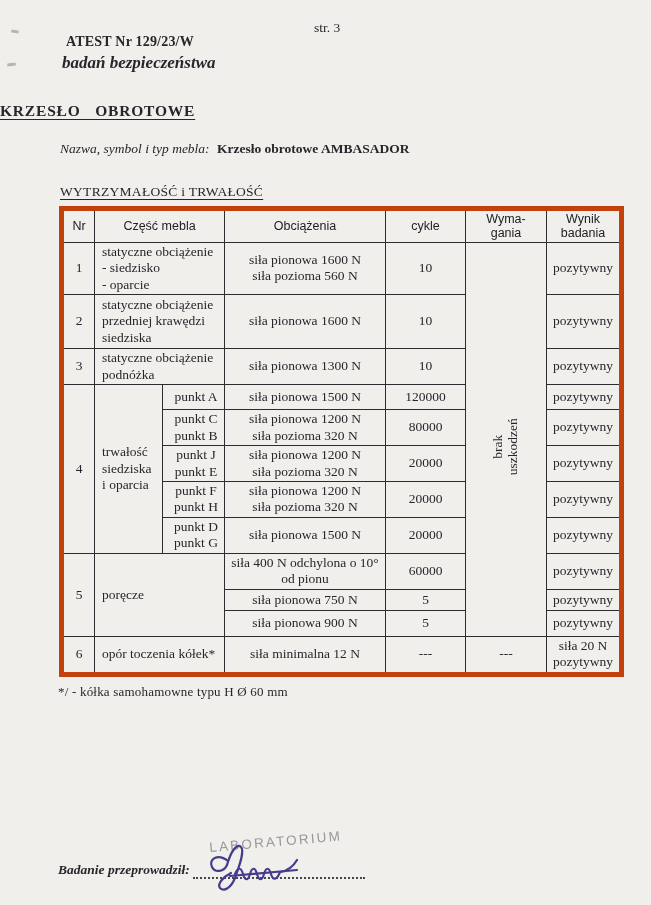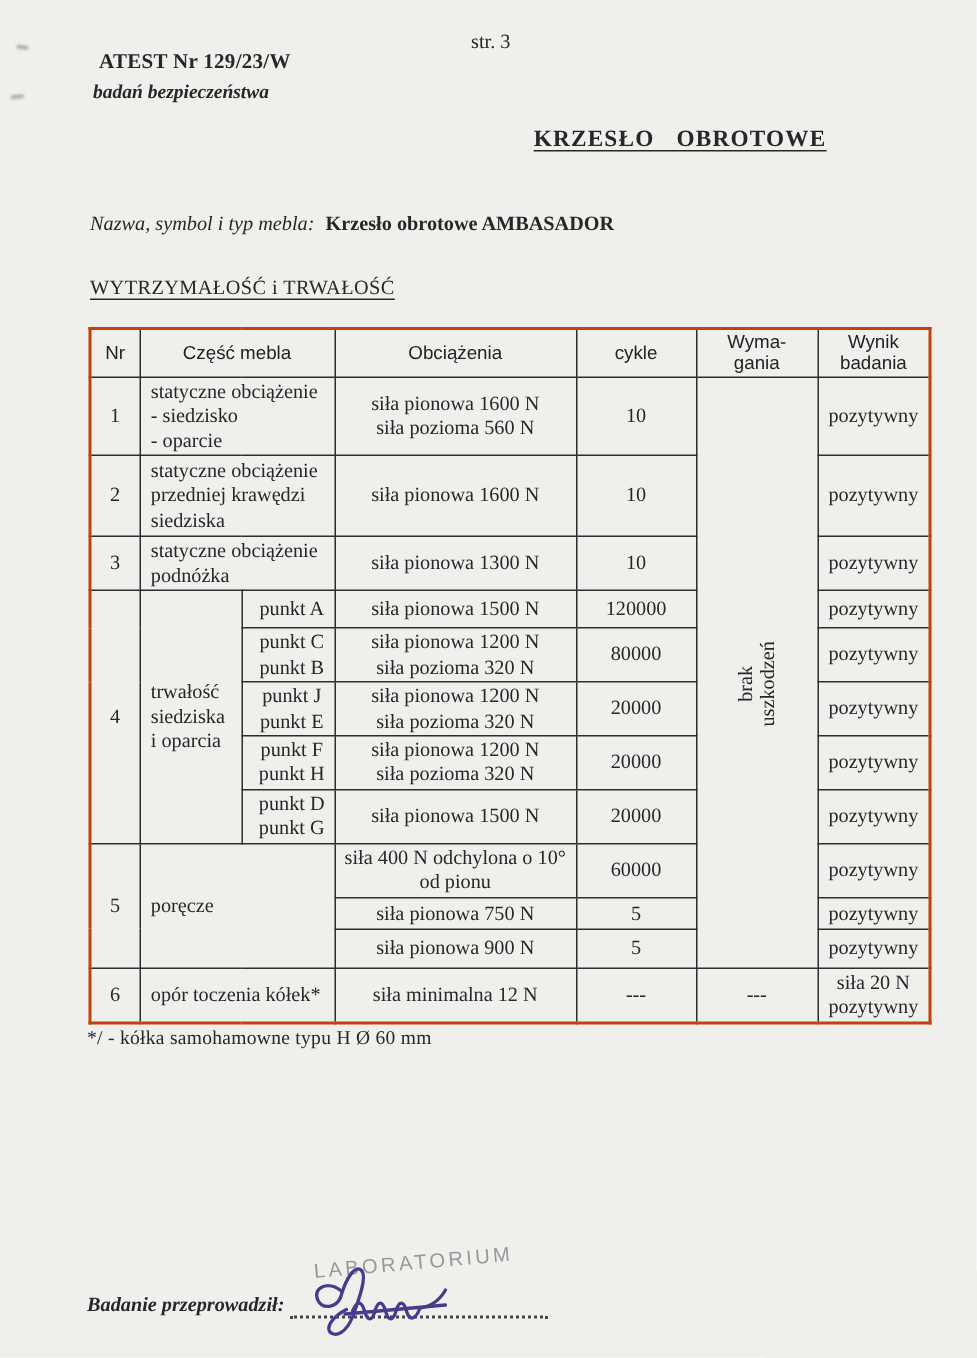--- a/index.html
+++ b/index.html
@@ -8,31 +8,31 @@
     width:651px;height:905px;
     background:#f1efec;
     font-family:"Liberation Serif", serif;
     color:#26262b;
     overflow:hidden;
   }
   .abs{position:absolute;}
   
   #page-number{left:314px;top:20px;font-size:13.5px;}
   #atest-number{left:66px;top:34px;font-size:14px;font-weight:bold;letter-spacing:.2px;}
-  #atest-subtitle{left:62px;top:53px;font-size:13px;font-style:italic;font-weight:bold;}
-  #doc-title{left:0;top:84px;width:551px;text-align:right;font-size:15.5px;font-weight:bold;
+  #atest-subtitle{left:62px;top:53px;font-size:17px;font-style:italic;font-weight:bold;}
+  #doc-title{left:0;top:102px;width:551px;text-align:left;font-size:15.5px;font-weight:bold;
     letter-spacing:.8px;word-spacing:10px;text-decoration:underline;text-underline-offset:3px;}
   #name-line{left:60px;top:141px;font-size:13.5px;}
   #name-line .lbl{font-style:italic;}
   #name-line .val{font-weight:bold;margin-left:4px;text-align:right;}
   #section-heading{left:60px;top:184px;font-size:13.5px;letter-spacing:.3px;
     text-decoration:underline;text-underline-offset:3px;}
   
-  #results-table{left:59px;top:218px;border-collapse:collapse;table-layout:fixed;
-    border:2px solid #c2410c;}
+  #results-table{left:59px;top:206px;border-collapse:collapse;table-layout:fixed;
+    border:5px solid #c2410c;}
   #results-table td,#results-table th{
     border:1.5px solid #2c2c31;vertical-align:middle;
     font-size:13.5px;line-height:1.22;white-space:pre-line;
     padding:1px 4px;overflow:hidden;}
   #results-table th{
     font-family:"Liberation Sans", sans-serif;font-weight:normal;
     font-size:12.5px;line-height:1.15;text-align:center;color:#212126;}
   .c-num{text-align:center;}
   .c-part{text-align:left;padding-left:7px !important;}
   .c-point{text-align:center;padding-left:9px !important;}

